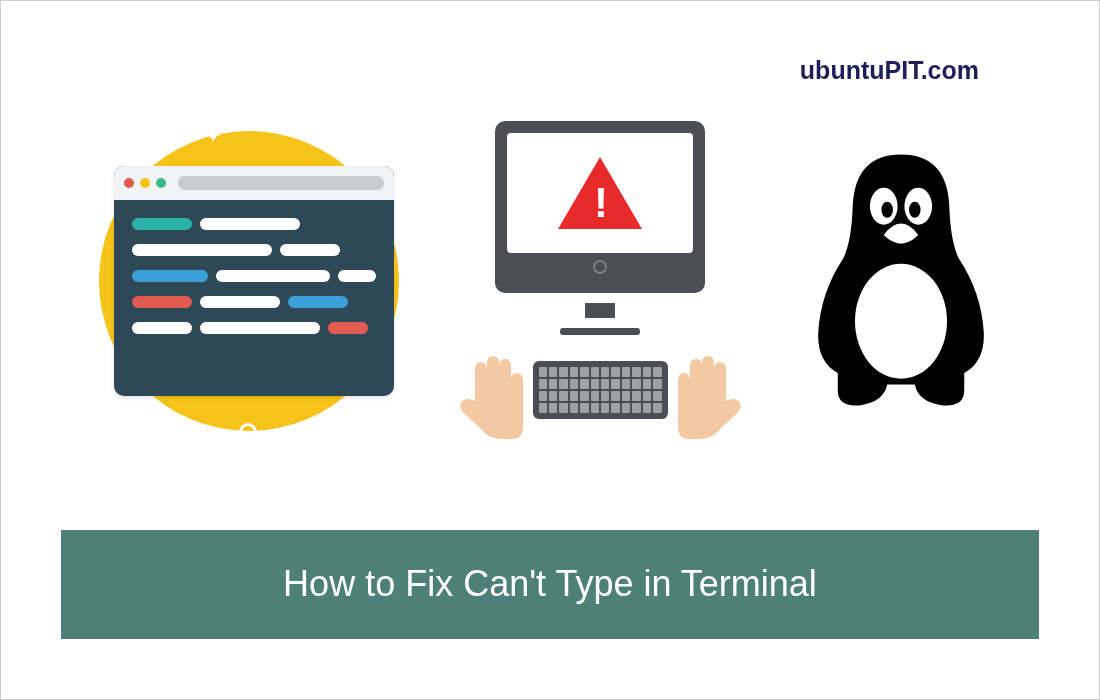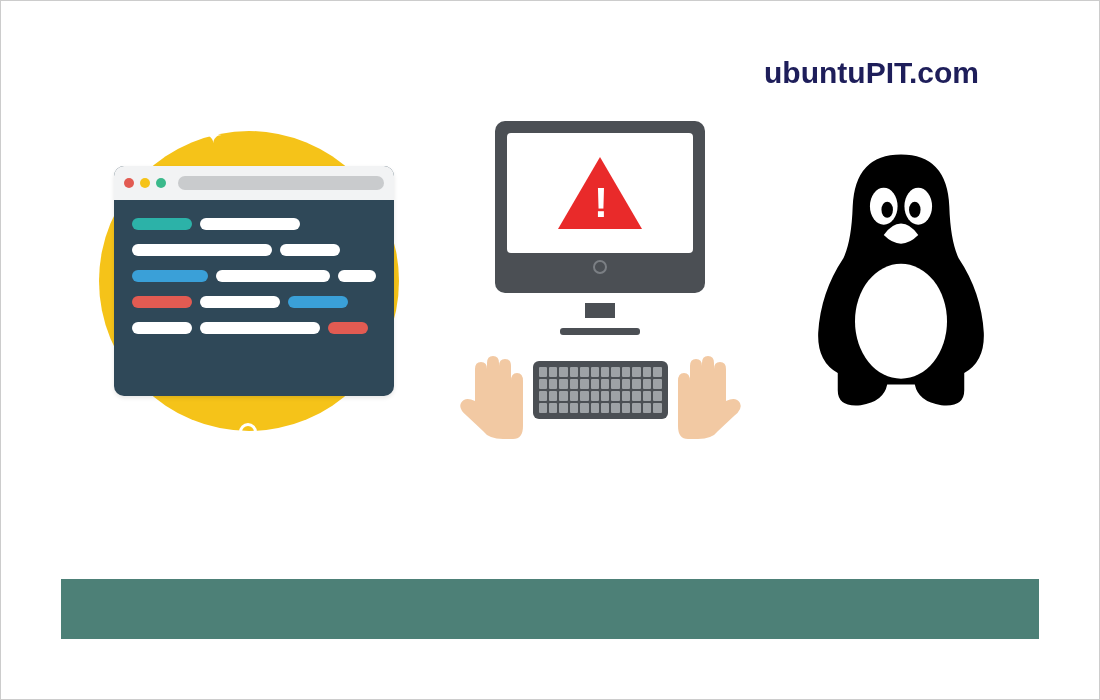--- a/index.html
+++ b/index.html
@@ -8,21 +8,21 @@
       height: 700px;
       background: #ffffff;
       font-family: -apple-system, BlinkMacSystemFont, "Segoe UI", Arial, sans-serif;
       position: relative;
       border: 1px solid #ccc;
     }
     .brand {
       position: absolute;
       top: 55px;
       right: 120px;
-      font-size: 30px;
+      font-size: 25px;
       font-weight: 700;
       color: #1e1e5a;
     }
     .illustration-row {
       position: absolute;
       top: 90px;
       left: 0;
       width: 100%;
       height: 380px;
       display: flex;
@@ -334,13 +334,14 @@
       <ellipse cx="88" cy="58" rx="5" ry="7" fill="#000"></ellipse>
       <ellipse cx="112" cy="58" rx="5" ry="7" fill="#000"></ellipse>
       <path d="M48 115 Q25 150 32 185 Q40 180 50 160 Q55 135 48 115 Z" fill="#000"></path>
       <path d="M152 115 Q175 150 168 185 Q160 180 150 160 Q145 135 152 115 Z" fill="#000"></path>
     </svg>
   </div>
 
 </div>
 
 <div class="banner">
+  <div>How to Fix Can't Type in Terminal</div>
 </div>
 
 </body></html>

